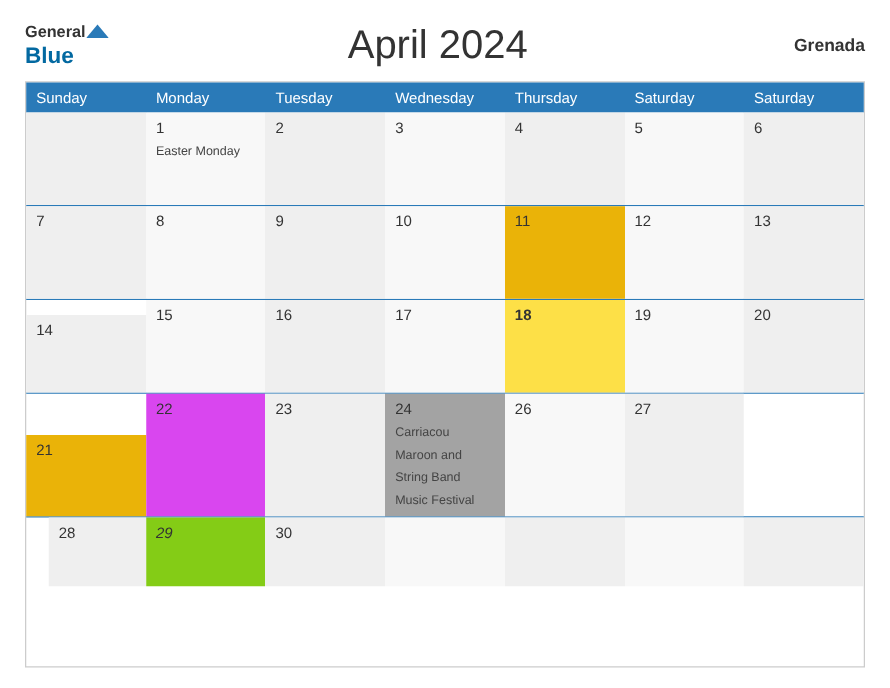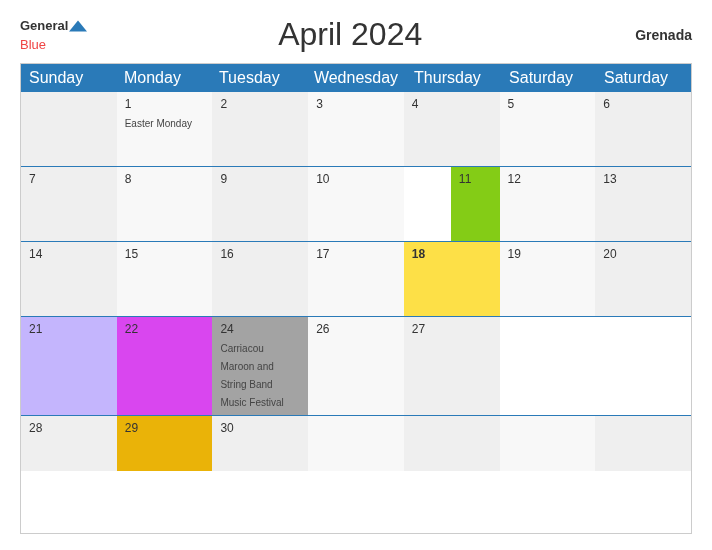--- a/index.html
+++ b/index.html
@@ -54,21 +54,21 @@
     }
 
     .day-headers {
       display: grid;
       grid-template-columns: repeat(7, 1fr);
       background-color: #2a7ab8;
     }
 
     .day-header {
       color: #fff;
-      font-size: 16px;
+      font-size: 12px;
       padding: 5px 8px;
       text-align: left;
       font-weight: normal;
     }
 
     .calendar-grid {
       display: flex;
       flex-direction: column;
     }
 
@@ -118,21 +118,21 @@
 
 <div class="header-area">
   <div class="logo">
     <div>
       <div>
         <span style="font-size:13px;font-weight:bold;color:#333;">General</span><svg class="logo-icon" viewBox="0 0 20 12" style="display:inline-block;vertical-align:middle;margin:0 1px;">
             <polygon points="10,0 20,12 0,12" fill="#2a7ab8"></polygon>
           </svg>
       </div>
       <div>
-        <span style="font-size:13px;font-weight:normal;color:#ef4444;">Blue</span>
+        <span style="font-size:18px;font-weight:bold;color:#0369a1;">Blue</span>
       </div>
     </div>
   </div>
   <div class="month-title">April 2024</div>
   <div class="country-name">Grenada</div>
 </div>
 
 <div class="calendar-container">
   <div class="day-headers" id="day-headers-container">
       <div class="day-header">Sunday</div>
@@ -169,32 +169,32 @@
         </div>
         <div class="calendar-day" style="background: rgb(248, 248, 248);">
           <span class="day-number">8</span>
         </div>
         <div class="calendar-day" style="background: rgb(239, 239, 239);">
           <span class="day-number">9</span>
         </div>
         <div class="calendar-day" style="background: rgb(248, 248, 248);">
           <span class="day-number">10</span>
         </div>
-        <div class="calendar-day" style="background: #84cc16; margin-left: 47px;">
+        <div class="calendar-day" style="background: #eab308;">
           <span class="day-number">11</span>
         </div>
         <div class="calendar-day" style="background: rgb(248, 248, 248);">
           <span class="day-number">12</span>
         </div>
         <div class="calendar-day" style="background: rgb(239, 239, 239);">
           <span class="day-number">13</span>
         </div>
       </div>
       <div class="calendar-week">
-        <div class="calendar-day" style="background: rgb(239, 239, 239);">
+        <div class="calendar-day" style="background: rgb(239, 239, 239); margin-top: 12px;">
           <span class="day-number">14</span>
         </div>
         <div class="calendar-day" style="background: rgb(248, 248, 248);">
           <span class="day-number">15</span>
         </div>
         <div class="calendar-day" style="background: rgb(239, 239, 239);">
           <span class="day-number">16</span>
         </div>
         <div class="calendar-day" style="background: rgb(248, 248, 248);">
           <span class="day-number">17</span>
@@ -203,39 +203,42 @@
           <span class="day-number">18</span>
         </div>
         <div class="calendar-day" style="background: rgb(248, 248, 248);">
           <span class="day-number">19</span>
         </div>
         <div class="calendar-day" style="background: rgb(239, 239, 239);">
           <span class="day-number">20</span>
         </div>
       </div>
       <div class="calendar-week">
-        <div class="calendar-day" style="background: #c4b5fd;">
+        <div class="calendar-day" style="background: #eab308; margin-top: 33px;">
           <span class="day-number">21</span>
         </div>
         <div class="calendar-day" style="background: #d946ef;">
           <span class="day-number">22</span>
         </div>
+        <div class="calendar-day" style="background: rgb(239, 239, 239);">
+          <span class="day-number">23</span>
+        </div>
         <div class="calendar-day" style="background: #a3a3a3;"><span class="day-number">24</span><span class="day-event">Carriacou Maroon and String Band Music Festival</span></div>
         <div class="calendar-day" style="background: rgb(248, 248, 248);">
           <span class="day-number">26</span>
         </div>
         <div class="calendar-day" style="background: rgb(239, 239, 239);">
           <span class="day-number">27</span>
         </div>
       </div>
       <div class="calendar-week">
-        <div class="calendar-day" style="background: rgb(239, 239, 239);">
+        <div class="calendar-day" style="background: rgb(239, 239, 239); margin-left: 18px;">
           <span class="day-number">28</span>
         </div>
-        <div class="calendar-day" style="background: #eab308;">
+        <div class="calendar-day" style="background: #84cc16; font-style: italic;">
           <span class="day-number">29</span>
         </div>
         <div class="calendar-day" style="background: rgb(239, 239, 239);">
           <span class="day-number">30</span>
         </div>
         <div class="calendar-day" style="background: rgb(248, 248, 248);"></div>
         <div class="calendar-day" style="background: rgb(239, 239, 239);"></div>
         <div class="calendar-day" style="background: rgb(248, 248, 248);"></div>
         <div class="calendar-day" style="background: rgb(239, 239, 239);"></div>
       </div>

